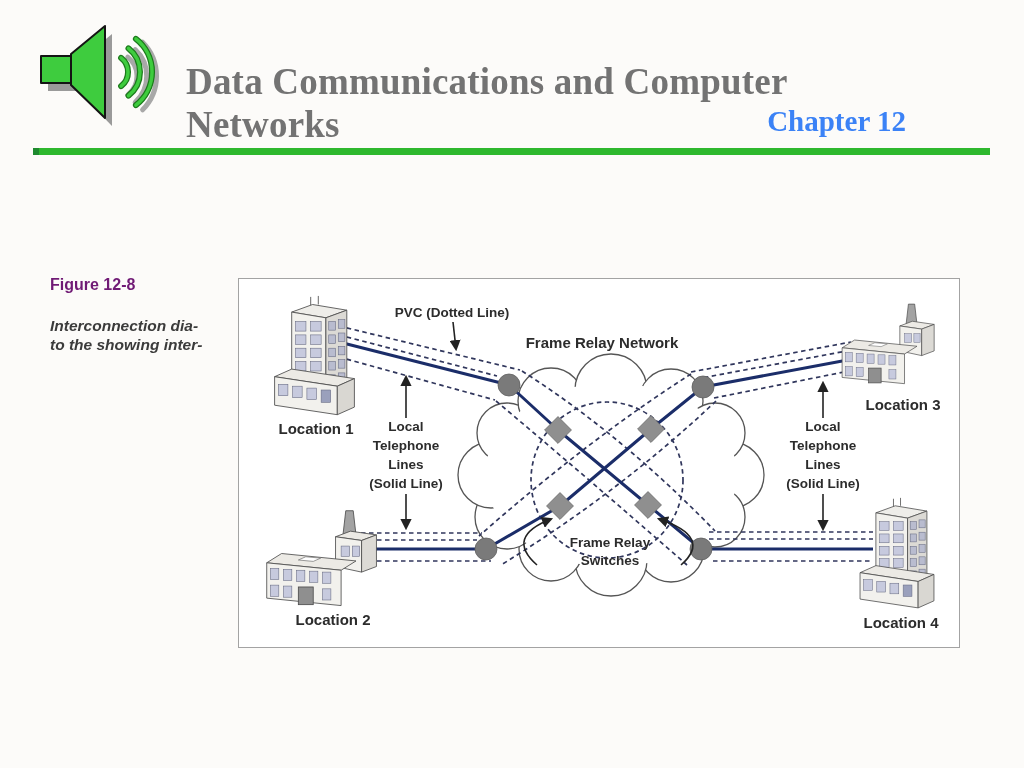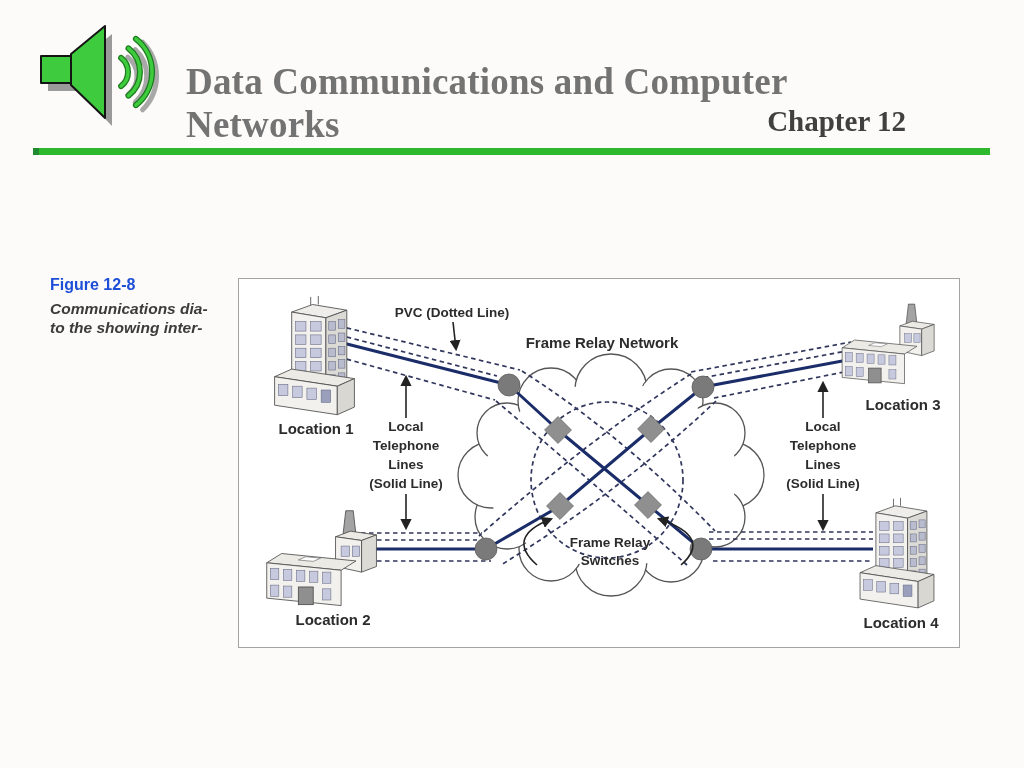--- a/index.html
+++ b/index.html
@@ -10,30 +10,30 @@
   }
   .speaker{position:absolute;left:20px;top:10px;width:152px;height:126px;}
   .slide-title{
     position:absolute;left:186px;top:60px;width:760px;
     font-family:"Liberation Serif",serif;font-weight:bold;font-size:37px;
     color:#737373;letter-spacing:.2px;
   }
   .chapter{
     position:absolute;right:118px;top:105px;
     font-family:"Liberation Serif",serif;font-weight:bold;font-size:29px;
-    color:#404040;
+    color:#3b82f6;
   }
   .rule{
     position:absolute;left:33px;top:148px;width:957px;height:7px;
     background:#2eb82e;
   }
   .rule .cap{position:absolute;left:0;top:0;width:6px;height:7px;background:#1f8a2f;}
   .caption{position:absolute;left:50px;top:276px;width:195px;}
   .caption .fignum{
-    font-size:16px;font-weight:bold;color:#1d4ed8;margin-bottom:5px;
+    font-size:16px;font-weight:bold;color:#701a75;margin-bottom:22px;
   }
   .caption .capline{
     font-size:15.5px;font-style:italic;font-weight:600;color:#3b3b3b;line-height:19px;
   }
   .figure-panel{
     position:absolute;left:238px;top:278px;width:722px;height:370px;
     background:#ffffff;border:1.5px solid #a3a3a3;box-sizing:border-box;
   }
   .figure-panel svg{display:block;}
   text{font-family:"Liberation Sans",sans-serif;fill:#2c2c2c;}
@@ -68,21 +68,21 @@
 </div>
 
 <div class="slide-title">Data Communications and Computer Networks</div>
 <div class="chapter">Chapter 12</div>
 <div class="rule">
     <div class="cap"></div>
   </div>
 
 <div class="caption">
   <div class="fignum">Figure 12-8</div>
-  <div class="capline">Communications dia-</div>
+  <div class="capline">Interconnection dia-</div>
   <div class="capline">to the showing inter-</div>
 </div>
 
 <div class="figure-panel">
   <svg width="719" height="367" viewBox="0 0 719 367">
     <defs>
       <marker id="ah" viewBox="0 0 10 10" refX="8" refY="5" markerWidth="7" markerHeight="7" orient="auto">
         <path d="M0,0 L10,5 L0,10 z" fill="#222"></path>
       </marker>
 

